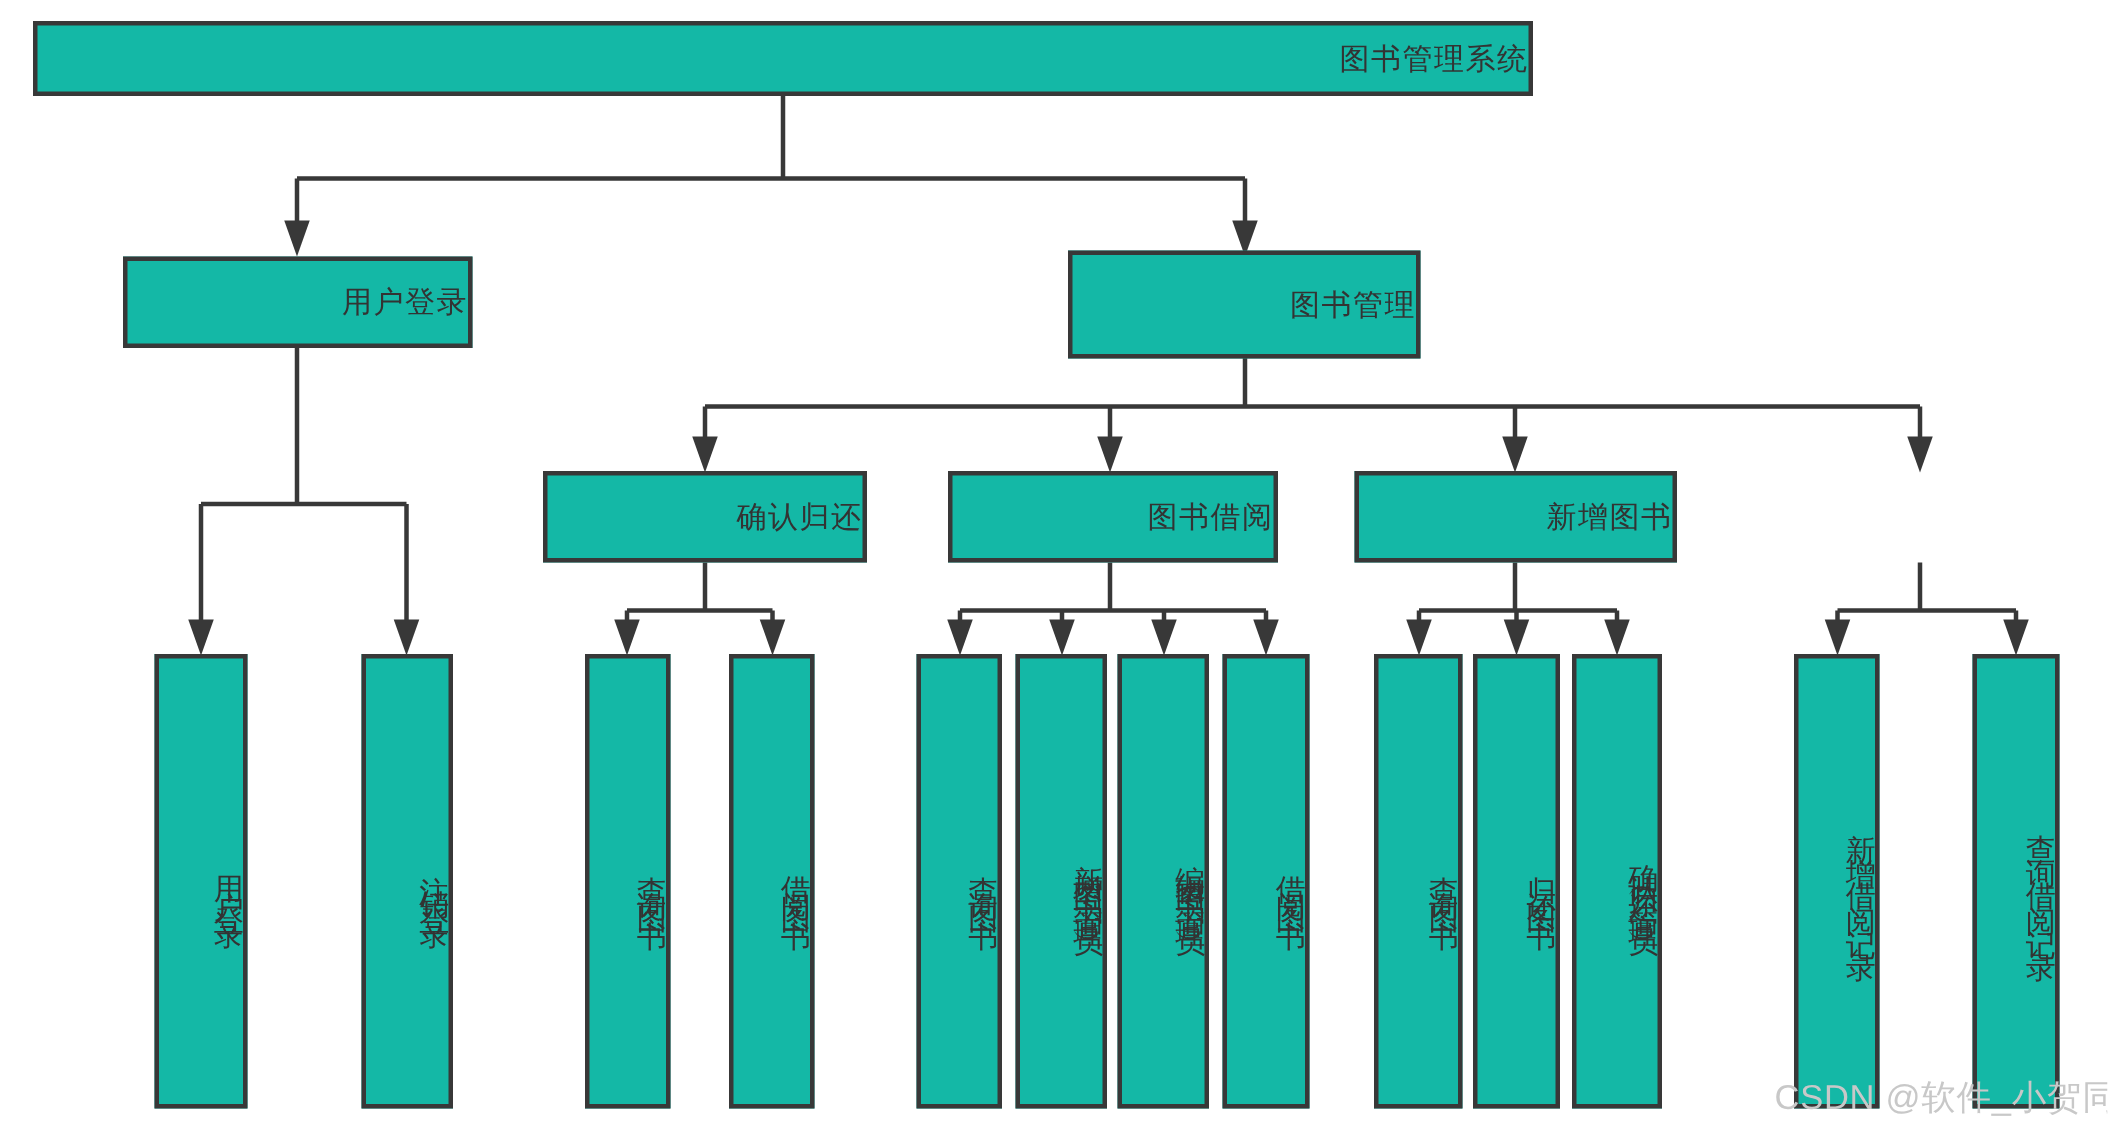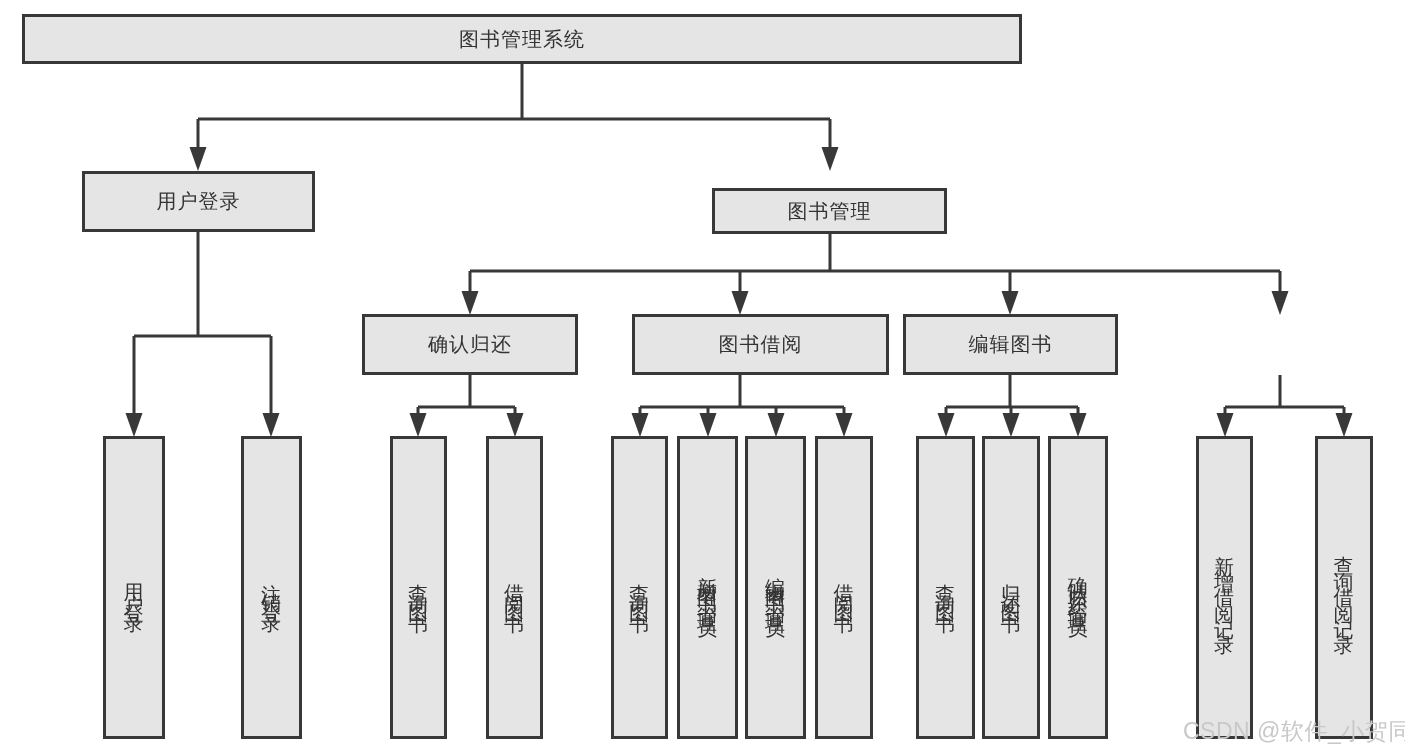--- a/index.html
+++ b/index.html
@@ -3,24 +3,24 @@
 <meta charset="utf-8">
 <style>
   html,body{margin:0;padding:0;background:#ffffff;}
   body{font-family:"Liberation Sans","DejaVu Sans",sans-serif;}
   .canvas{position:relative;width:1405px;height:747px;background:#ffffff;overflow:hidden;}
   .edges{position:absolute;left:0;top:0;z-index:1;}
   .box{
     position:absolute;
     box-sizing:border-box;
     border:3px solid #383838;
-    background:#e5e5e5;
+    background:#14b8a6;
     display:flex;
     align-items:center;
-    justify-content:center;
+    justify-content:flex-end;
     color:#333333;
     font-size:20px;
     z-index:2;
     letter-spacing:1px;
   }
   .v span{
     writing-mode:vertical-rl;
     text-orientation:mixed;
     letter-spacing:10px;
     line-height:1;
@@ -76,32 +76,32 @@
     </g>
   </svg>
 
   <div class="box" style="left:22px;top:14px;width:1000px;height:50px">
     <span>图书管理系统</span>
   </div>
 
   <div class="box" style="left:82px;top:171px;width:233px;height:61px">
     <span>用户登录</span>
   </div>
-  <div class="box" style="left:712px;top:188px;width:235px;height:46px">
+  <div class="box" style="left:712px;top:167px;width:235px;height:72px">
     <span>图书管理</span>
   </div>
 
   <div class="box" style="left:362px;top:314px;width:216px;height:61px">
     <span>确认归还</span>
   </div>
-  <div class="box" style="left:632px;top:314px;width:257px;height:61px">
+  <div class="box" style="left:632px;top:314px;width:220px;height:61px">
     <span>图书借阅</span>
   </div>
   <div class="box" style="left:903px;top:314px;width:215px;height:61px">
-    <span>编辑图书</span>
+    <span>新增图书</span>
   </div>
 
   <div class="box v" style="left:103px;top:436px;width:62px;height:303px">
     <span>用户登录</span>
   </div>
   <div class="box v" style="left:241px;top:436px;width:61px;height:303px">
     <span>注销登录</span>
   </div>
 
   <div class="box v" style="left:390px;top:436px;width:57px;height:303px">

